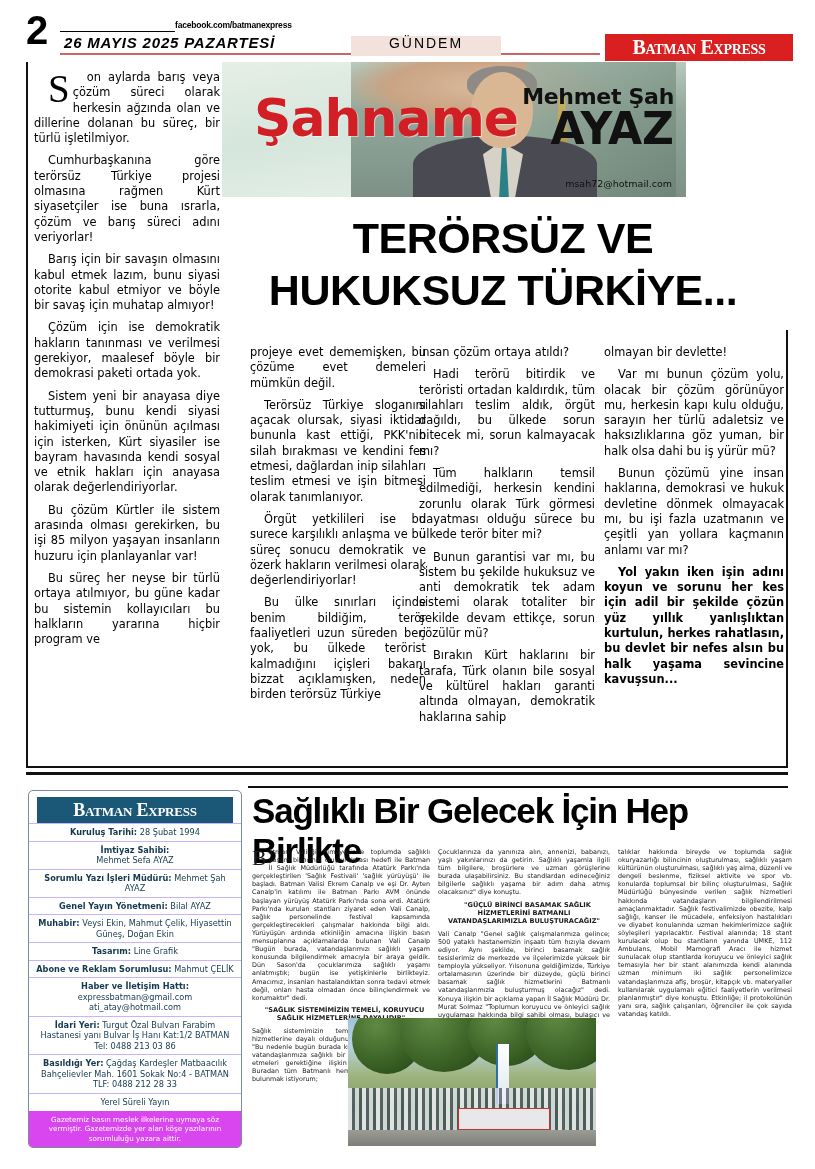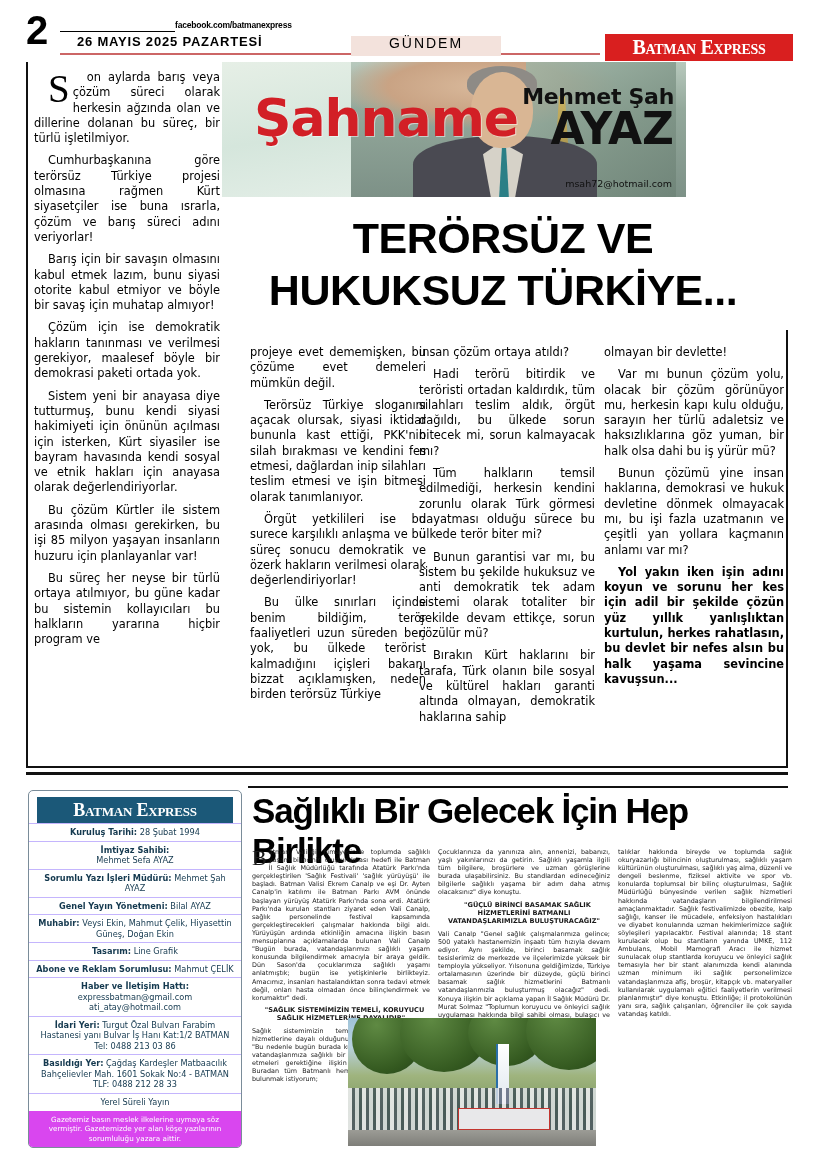--- a/index.html
+++ b/index.html
@@ -25,22 +25,22 @@
     font-size:40px; font-weight:bold; line-height:40px; letter-spacing:-1px;
   }
   .fb-url{
     position:absolute; left:175px; top:12px;
     font-size:8.5px; font-weight:bold; letter-spacing:-0.2px;
   }
   .hdr-rule-top{
     position:absolute; left:60px; top:23px; width:115px; height:1px; background:#000;
   }
   .hdr-date{
-    position:absolute; left:77px; top:26px;
-    font-size:13px; font-weight:bold; letter-spacing:0.8px;
+    position:absolute; left:64px; top:26px;
+    font-size:15px; font-weight:bold; letter-spacing:0.8px;font-style:italic;
   }
   .hdr-rule-bot{
     position:absolute; left:60px; top:45px; width:540px; height:1.5px; background:#c66;
   }
   .gundem-box{
     position:absolute; left:351px; top:28px; width:150px; height:20px;
     background:#f3e2dc;
   }
   .gundem-text{
     position:absolute; left:351px; top:28px; width:150px; height:14px;

